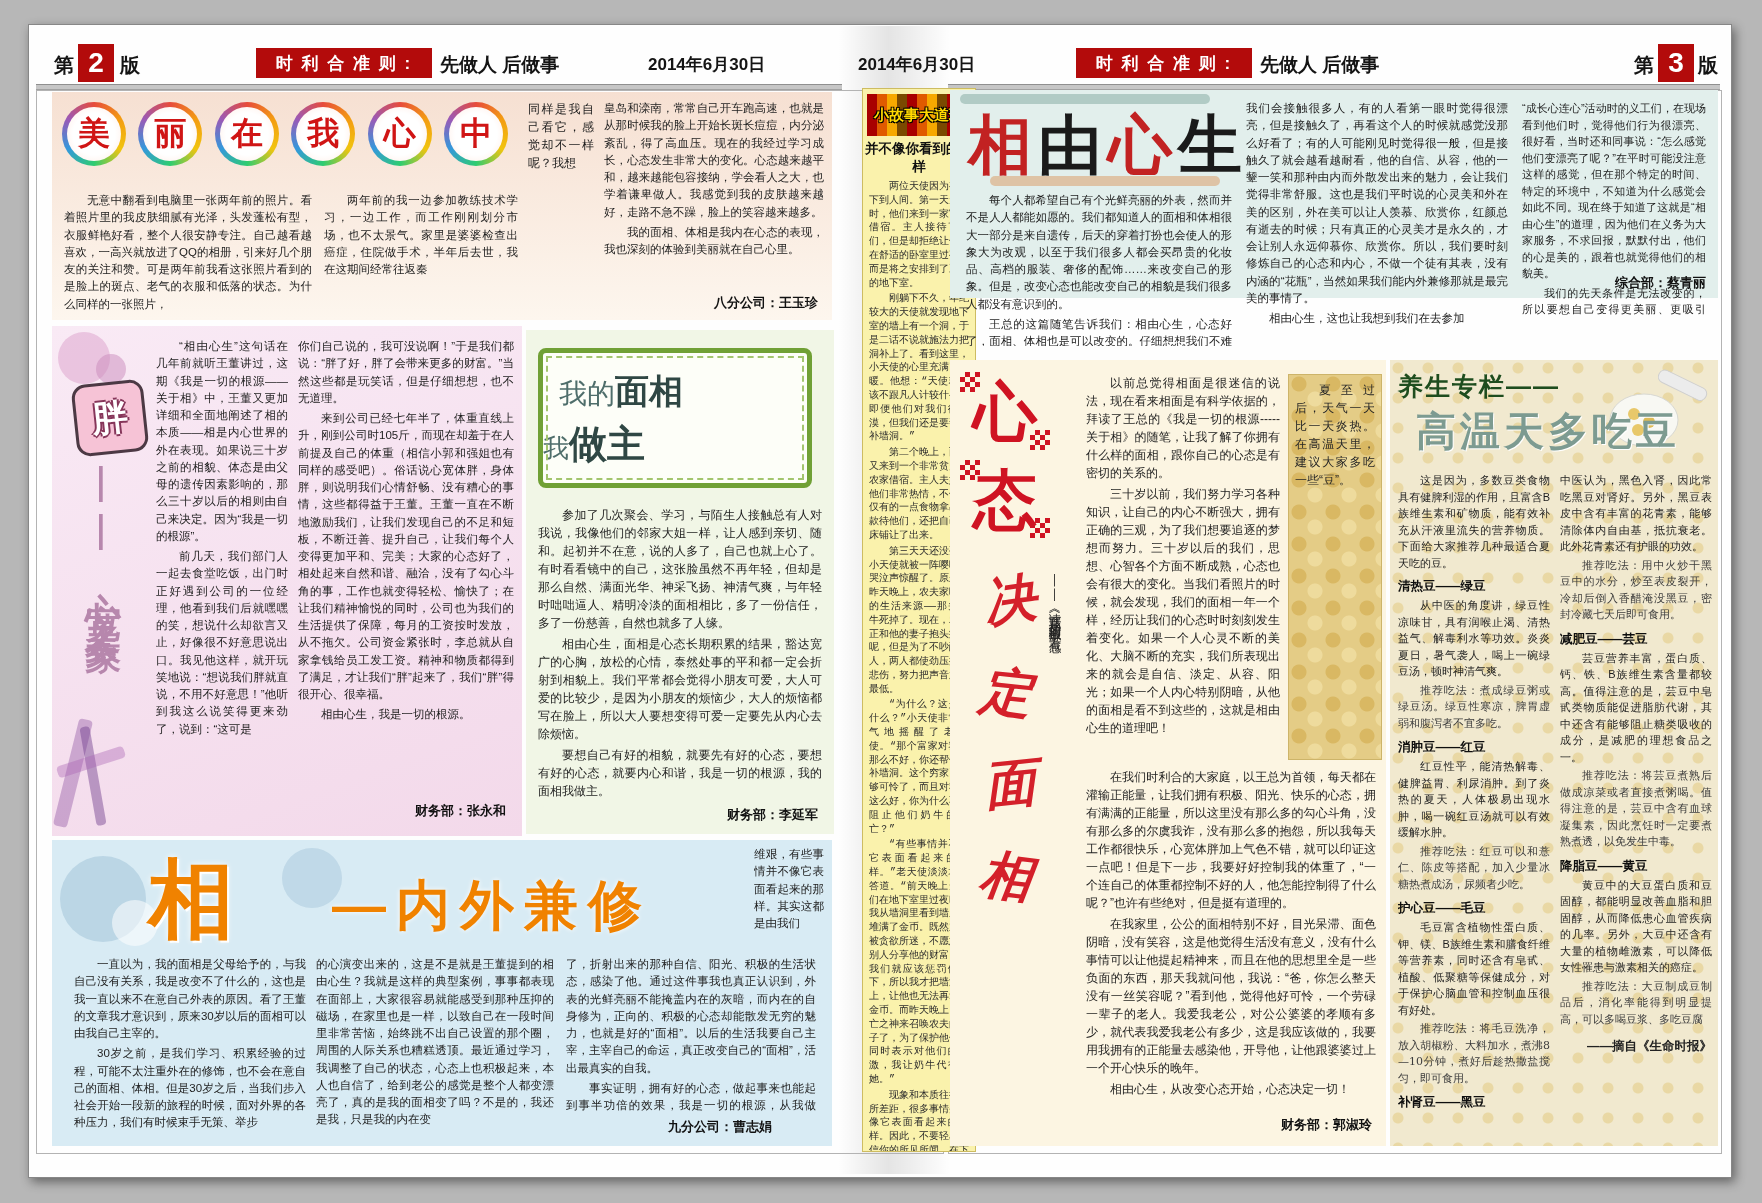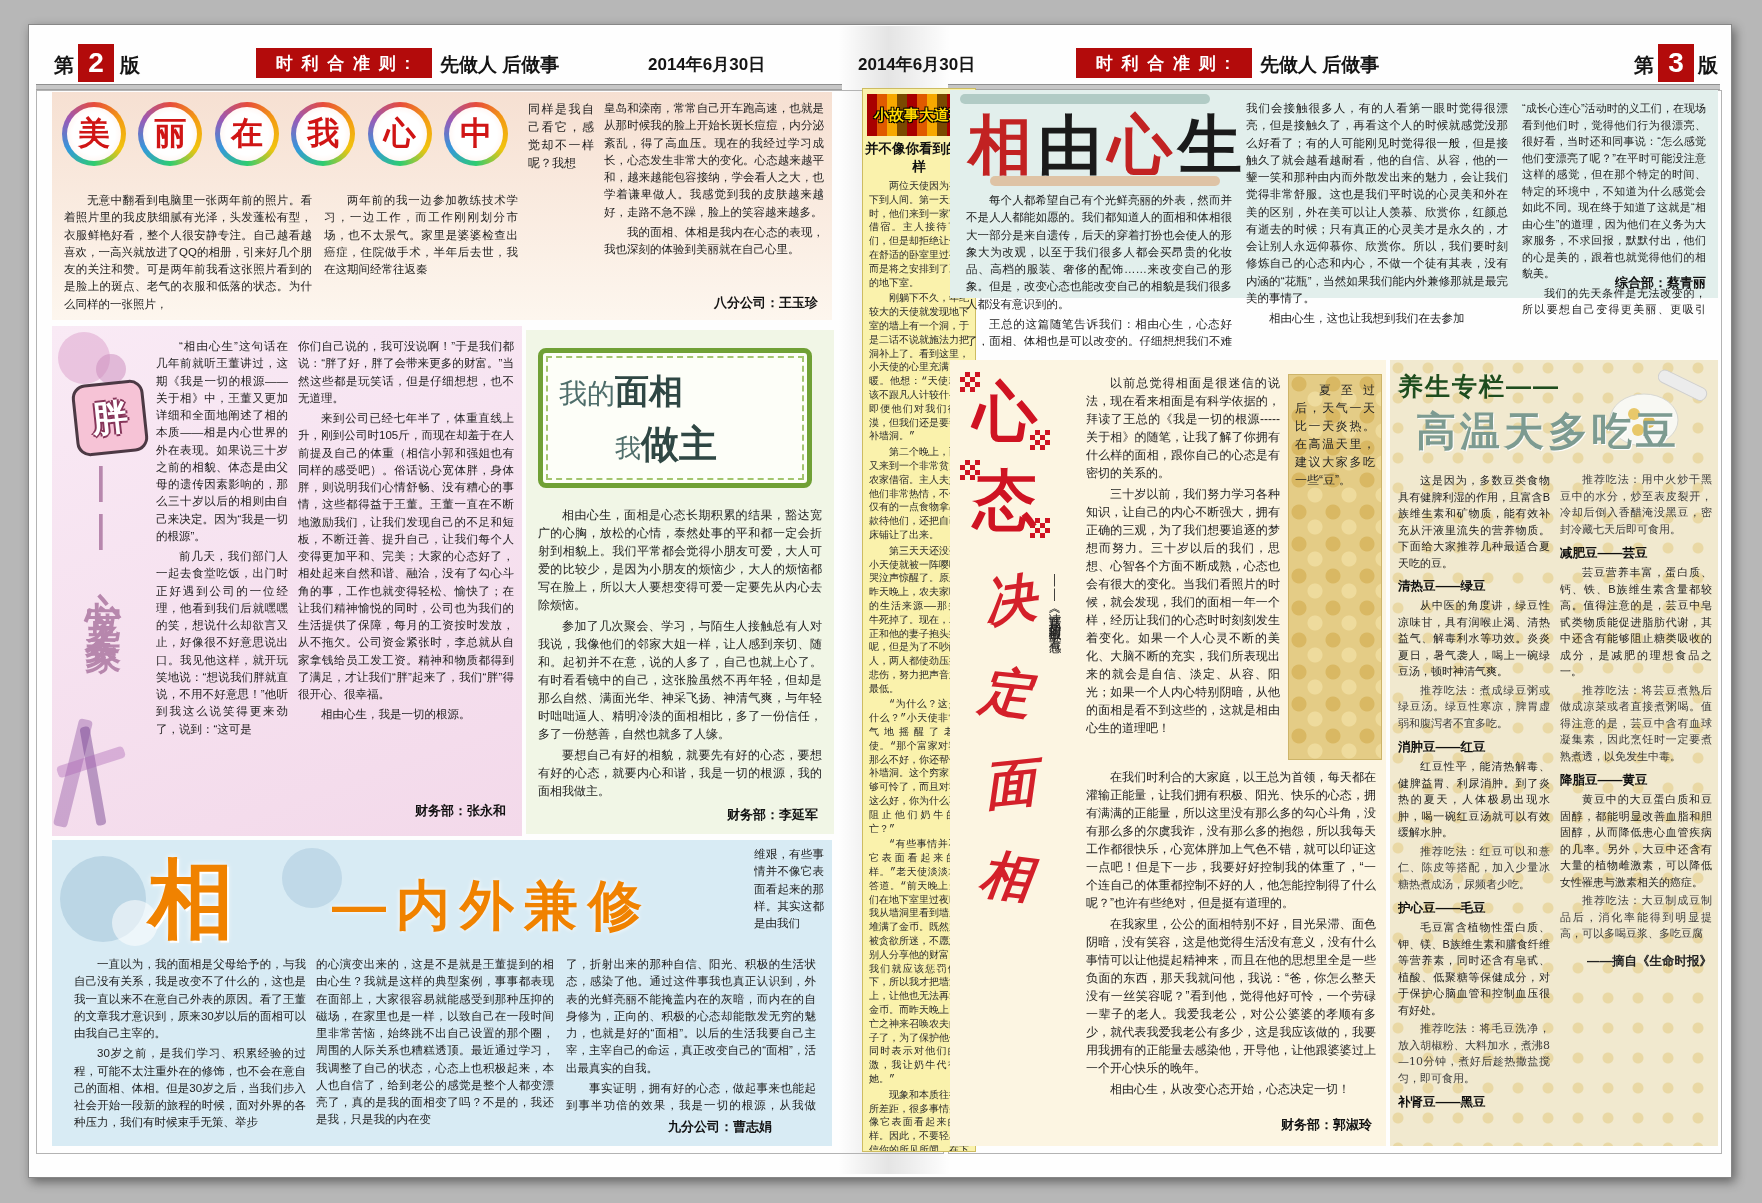--- a/index.html
+++ b/index.html
@@ -38,21 +38,21 @@
     display:flex;align-items:center;justify-content:center;font-size:36px;font-weight:bold;color:#fff;
     text-shadow:-2px 0 #86365a,2px 0 #86365a,0 -2px #86365a,0 2px #86365a;}
   .pvert{writing-mode:vertical-rl;font-size:36px;font-weight:bold;color:#b787ad;letter-spacing:12px;}
   .fl{position:absolute;border-radius:50%;}
   .ribbon{position:absolute;background:rgba(140,80,160,.4);border-radius:4px;}
   
   .mian{background:#f1f6e6;}
   .mtitle{border:5px solid #70a035;outline:2px dashed #a3c56e;outline-offset:-10px;border-radius:8px;background:#fdfef8;box-sizing:border-box;}
   .mt1{color:#4f6e6b;font-size:28px;}
   .mt1 b{font-size:34px;color:#2f4744;}
-  .mt2{color:#4f6e6b;font-size:26px;text-align:center;}
+  .mt2{color:#4f6e6b;font-size:26px;text-align:left;}
   .mt2 b{font-size:38px;color:#2f4744;}
   
   .xiang{background:#d8ebf4;}
   .xchar{font-size:86px;font-weight:bold;color:#f08200;text-shadow:0 0 6px #fff,2px 2px 0 #fff;}
   .xrest{font-size:54px;font-weight:bold;color:#f08200;letter-spacing:10px;text-shadow:0 0 5px #fff;}
   
   .xys{background:#e2efec;}
   .xystitle span{font-size:64px;font-weight:bold;letter-spacing:6px;}
   .wave{position:absolute;height:10px;border-radius:6px;}
   
@@ -162,22 +162,22 @@
     </div>
     <span class="byline" style="right:16px;bottom:16px;">财务部：张永和</span>
   </div>
 
   <div class="abs mian" style="left:526px;top:330px;width:308px;height:504px;">
     <div class="abs mtitle" style="left:12px;top:18px;width:274px;height:140px;">
       <div class="mt1" style="margin:16px 0 0 16px;"><span>我的</span><b>面相</b></div>
       <div class="mt2" style="margin:4px 18px 0 0;"><span>我</span><b>做主</b></div>
     </div>
     <div class="abs txt f12" style="left:12px;top:176px;width:284px;height:298px;">
+      <p class="p">参加了几次聚会、学习，与陌生人接触总有人对我说，我像他们的邻家大姐一样，让人感到亲切、随和。起初并不在意，说的人多了，自己也就上心了。有时看看镜中的自己，这张脸虽然不再年轻，但却是那么自然、满面光华、神采飞扬、神清气爽，与年轻时咄咄逼人、精明冷淡的面相相比，多了一份信任，多了一份慈善，自然也就多了人缘。</p>
       <p class="p">相由心生，面相是心态长期积累的结果，豁达宽广的心胸，放松的心情，泰然处事的平和都一定会折射到相貌上。我们平常都会觉得小朋友可爱，大人可爱的比较少，是因为小朋友的烦恼少，大人的烦恼都写在脸上，所以大人要想变得可爱一定要先从内心去除烦恼。</p>
-      <p class="p">参加了几次聚会、学习，与陌生人接触总有人对我说，我像他们的邻家大姐一样，让人感到亲切、随和。起初并不在意，说的人多了，自己也就上心了。有时看看镜中的自己，这张脸虽然不再年轻，但却是那么自然、满面光华、神采飞扬、神清气爽，与年轻时咄咄逼人、精明冷淡的面相相比，多了一份信任，多了一份慈善，自然也就多了人缘。</p>
       <p class="p">要想自己有好的相貌，就要先有好的心态，要想有好的心态，就要内心和谐，我是一切的根源，我的面相我做主。</p>
     </div>
     <span class="byline" style="right:16px;bottom:10px;">财务部：李延军</span>
   </div>
 
   <div class="abs xiang" style="left:52px;top:840px;width:780px;height:306px;">
     <div class="fl" style="left:8px;top:16px;width:86px;height:86px;background:rgba(120,165,195,.3);"></div>
     <div class="fl" style="left:60px;top:60px;width:46px;height:46px;background:rgba(255,255,255,.55);"></div>
     <div class="fl" style="left:230px;top:8px;width:60px;height:60px;background:rgba(120,165,195,.25);"></div>
     <span class="abs xchar" style="left:96px;top:2px;">相</span>
@@ -263,20 +263,21 @@
       <p class="p f11 tip">推荐吃法：煮成绿豆粥或绿豆汤。绿豆性寒凉，脾胃虚弱和腹泻者不宜多吃。</p>
       <div class="bh">消肿豆——红豆</div>
       <p class="p f11">红豆性平，能清热解毒、健脾益胃、利尿消肿。到了炎热的夏天，人体极易出现水肿，喝一碗红豆汤就可以有效缓解水肿。</p>
       <p class="p f11 tip">推荐吃法：红豆可以和薏仁、陈皮等搭配，加入少量冰糖热煮成汤，尿频者少吃。</p>
       <div class="bh">护心豆——毛豆</div>
       <p class="p f11">毛豆富含植物性蛋白质、钾、镁、B族维生素和膳食纤维等营养素，同时还含有皂甙、植酸、低聚糖等保健成分，对于保护心脑血管和控制血压很有好处。</p>
       <p class="p f11 tip">推荐吃法：将毛豆洗净，放入胡椒粉、大料加水，煮沸8—10分钟，煮好后趁热撒盐搅匀，即可食用。</p>
       <div class="bh">补肾豆——黑豆</div>
     </div>
     <div class="abs txt" style="left:170px;top:112px;width:152px;height:662px;">
+      <p class="p f11" style="text-indent:0;">中医认为，黑色入肾，因此常吃黑豆对肾好。另外，黑豆表皮中含有丰富的花青素，能够清除体内自由基，抵抗衰老。此外花青素还有护眼的功效。</p>
       <p class="p f11 tip">推荐吃法：用中火炒干黑豆中的水分，炒至表皮裂开，冷却后倒入香醋淹没黑豆，密封冷藏七天后即可食用。</p>
       <div class="bh">减肥豆——芸豆</div>
       <p class="p f11">芸豆营养丰富，蛋白质、钙、铁、B族维生素含量都较高。值得注意的是，芸豆中皂甙类物质能促进脂肪代谢，其中还含有能够阻止糖类吸收的成分，是减肥的理想食品之一。</p>
       <p class="p f11 tip">推荐吃法：将芸豆煮熟后做成凉菜或者直接煮粥喝。值得注意的是，芸豆中含有血球凝集素，因此烹饪时一定要煮熟煮透，以免发生中毒。</p>
       <div class="bh">降脂豆——黄豆</div>
       <p class="p f11">黄豆中的大豆蛋白质和豆固醇，都能明显改善血脂和胆固醇，从而降低患心血管疾病的几率。另外，大豆中还含有大量的植物雌激素，可以降低女性罹患与激素相关的癌症。</p>
       <p class="p f11 tip">推荐吃法：大豆制成豆制品后，消化率能得到明显提高，可以多喝豆浆、多吃豆腐</p>
       <div class="battr">——摘自《生命时报》</div>
     </div>
   </div>

